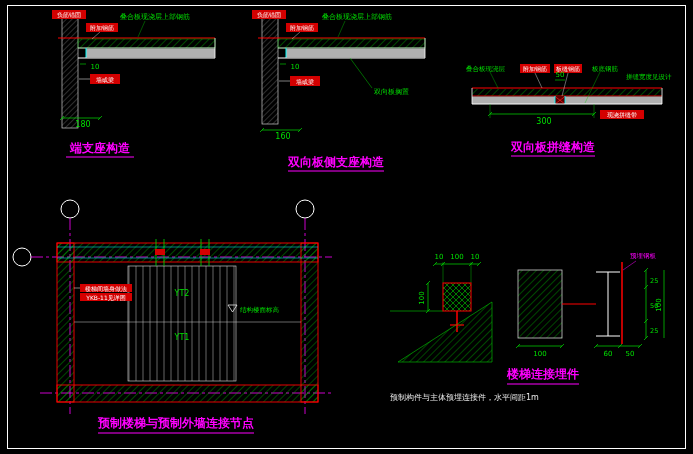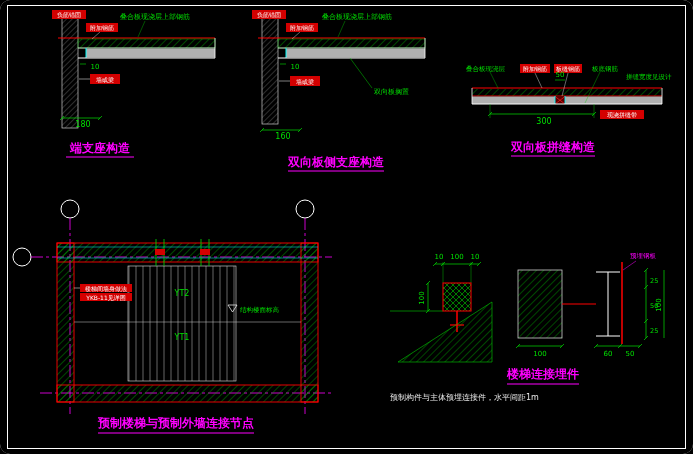--- a/index.html
+++ b/index.html
@@ -1,16 +1,16 @@
 <!DOCTYPE html>
 <html><head>
 <meta charset="utf-8">
 <style>
   html,body{margin:0;padding:0;background:#000;}
-  .canvas{position:relative;width:693px;height:454px;background:#e5e5e5;overflow:hidden;border-radius:10px;}
+  .canvas{position:relative;width:693px;height:454px;background:#e5e5e5;overflow:hidden;}
   svg{display:block;}
   text{font-family:"DejaVu Sans","Liberation Sans",sans-serif;}
   .dim{fill:#00e000;font-size:8px;text-anchor:middle;}
   .dim7{fill:#00e000;font-size:7px;text-anchor:middle;}
   .lbl{fill:#00e000;font-size:7px;}
   .lbl6{fill:#00e000;font-size:6.5px;}
   .tag{fill:#ffffff;font-size:6px;text-anchor:middle;}
   .title{fill:#ff00ff;font-size:12px;font-weight:bold;text-anchor:middle;}
   .note{fill:#e8e8e8;font-size:8px;}
   .mag{fill:#ff00ff;font-size:6.5px;}

